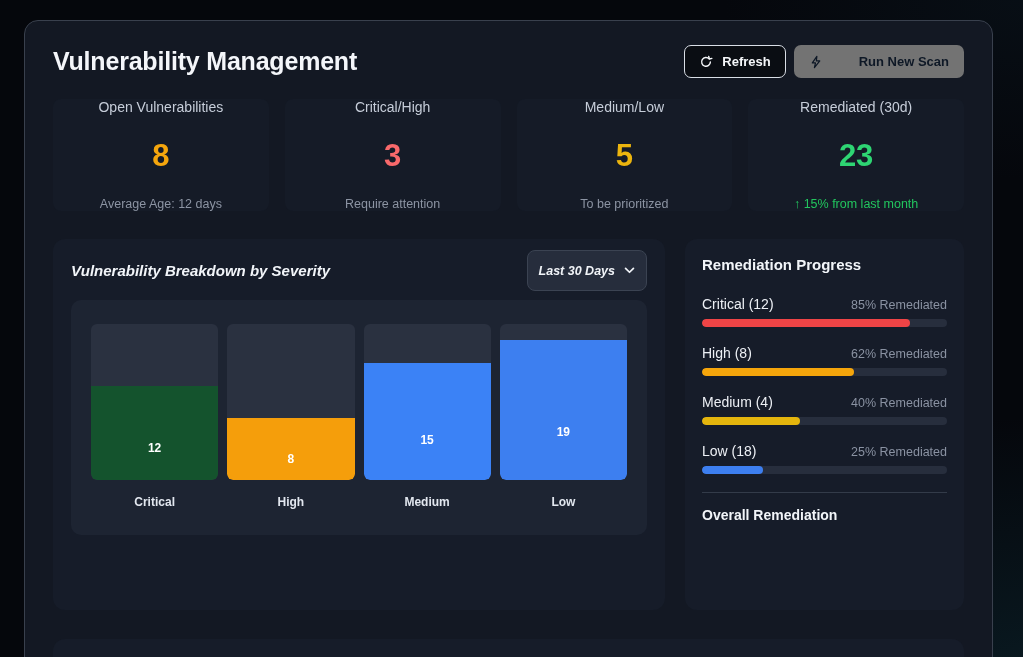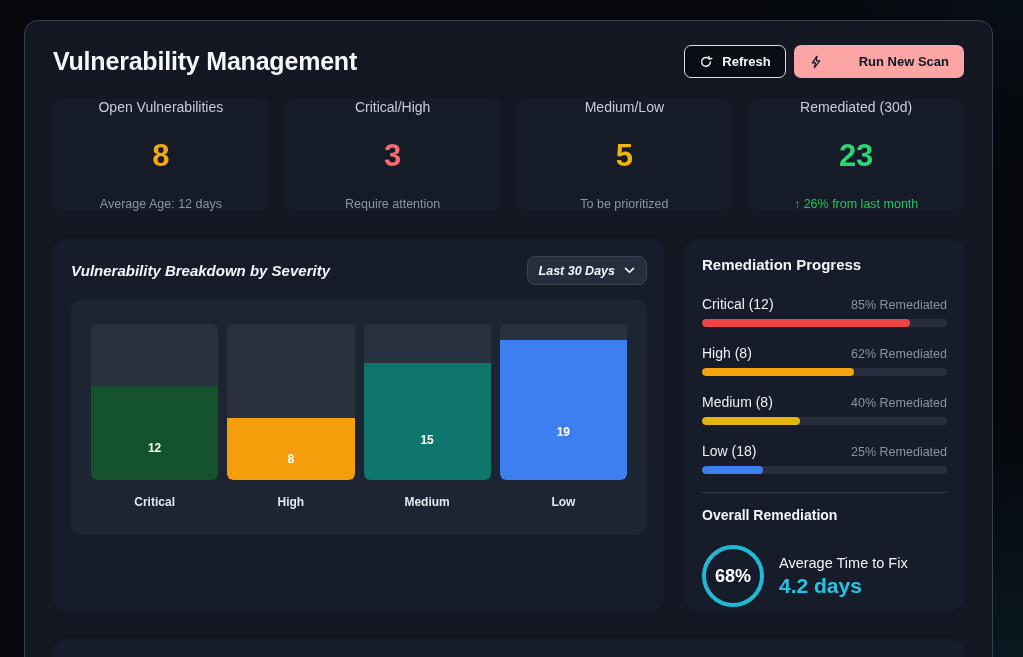--- a/index.html
+++ b/index.html
@@ -23,39 +23,39 @@
     border-radius: 14px;
     padding: 24px 28px;
     overflow: hidden;
   }
   
   .header { display: flex; align-items: center; justify-content: space-between; height: 33px; margin-bottom: 21px; }
   .title { color: #f4f6fa; font-size: 25px; font-weight: 800; letter-spacing: -0.2px; }
   .header-actions { display: flex; gap: 8px; }
   .btn { display: flex; align-items: center; gap: 9px; height: 33px; border-radius: 7px; font-size: 13px; font-weight: 700; cursor: pointer; font-family: inherit; }
   .btn-refresh { background: #0a0d13; border: 1.5px solid #d9dee6; color: #f5f7fa; padding: 0 14px; }
-  .btn-scan { background: #fca5a5; border: none; color: #0e1826; padding: 0 15px; gap: 36px; }
+  .btn-scan { background: #737373; border: none; color: #0e1826; padding: 0 15px; gap: 36px; }
   .btn .icon { display: flex; align-items: center; }
   
   .stats-row { display: flex; gap: 16px; margin-bottom: 28px; }
   .stat-card {
     flex: 1; height: 112px; background: #151b27; border-radius: 8px;
     display: flex; flex-direction: column; align-items: center; justify-content: space-between; text-align: center;
   }
   .stat-label { color: #c6cdd9; font-size: 14px; margin-bottom: 7px; }
   .stat-value { font-size: 31px; font-weight: 800; line-height: 1.1; }
   .stat-sub { color: #8c94a3; font-size: 12.5px; margin-top: 6px; }
   
   .content-row { display: flex; gap: 20px; margin-bottom: 29px; }
   .panel { background: #161c29; border-radius: 12px; }
   .breakdown-panel { width: 612px; height: 371px; padding: 17px 18px; }
   .panel-header { display: flex; align-items: center; justify-content: space-between; height: 29px; margin-bottom: 15px; font-style: italic; }
   .panel-title { color: #f2f5f9; font-size: 15px; font-weight: 700; }
   .dropdown {
-    display: flex; align-items: center; gap: 9px; height: 29px; padding: 0 11px;
+    display: flex; align-items: center; gap: 9px; height: 41px; padding: 0 11px;
     background: #262d3c; border: 1px solid #3b4352; border-radius: 8px;
     color: #f0f3f7; font-size: 12.5px; font-weight: 600; cursor: pointer;
   }
   .chart-container { width: 576px; height: 235px; background: #1d2432; border-radius: 10px; padding: 24px 20px 0 20px; }
   .bars-row { display: flex; gap: 9px; }
   .bar-col { flex: 1; display: flex; flex-direction: column; }
   .bar-track {
     height: 156px; background: #2a3140; border-radius: 6px; overflow: hidden;
     display: flex; flex-direction: column; justify-content: flex-end;
   }
@@ -128,21 +128,21 @@
         <div class="stat-sub" style="color: rgb(140, 148, 163);">Require attention</div>
       </div>
       <div class="stat-card">
         <div class="stat-label">Medium/Low</div>
         <div class="stat-value" style="color: rgb(236, 181, 14);">5</div>
         <div class="stat-sub" style="color: rgb(140, 148, 163);">To be prioritized</div>
       </div>
       <div class="stat-card">
         <div class="stat-label">Remediated (30d)</div>
         <div class="stat-value" style="color: rgb(46, 213, 115);">23</div>
-        <div class="stat-sub" style="color: rgb(34, 197, 94);">↑ 26% from last month</div>
+        <div class="stat-sub" style="color: rgb(34, 197, 94);">↑ 15% from last month</div>
       </div>
     </div>
 
     <div class="content-row">
 
       <div class="panel breakdown-panel">
         <div class="panel-header">
           <div class="panel-title">Vulnerability Breakdown by Severity</div>
           <div class="dropdown">
             <span>Last 30 Days</span>
@@ -166,21 +166,21 @@
             <div class="bar-col">
               <div class="bar-track">
                 <div class="bar-fill" style="height: 40%; background: rgb(245, 158, 11);">
                   <span class="bar-value">8</span>
                 </div>
               </div>
               <div class="bar-label">High</div>
             </div>
             <div class="bar-col">
               <div class="bar-track">
-                <div class="bar-fill" style="height: 75%; background: #0f766e;">
+                <div class="bar-fill" style="height: 75%; background: #3b82f6;">
                   <span class="bar-value">15</span>
                 </div>
               </div>
               <div class="bar-label">Medium</div>
             </div>
             <div class="bar-col">
               <div class="bar-track">
                 <div class="bar-fill" style="height: 90%; background: rgb(61, 127, 240);">
                   <span class="bar-value">19</span>
                 </div>
@@ -209,49 +209,40 @@
             <span class="rem-label">High (8)</span>
             <span class="rem-pct">62% Remediated</span>
           </div>
           <div class="progress-track">
               <div class="progress-fill" style="width: 62%; background: rgb(245, 165, 11);"></div>
             </div>
         </div>
 
         <div class="rem-row">
           <div class="rem-row-head">
-            <span class="rem-label">Medium (8)</span>
+            <span class="rem-label">Medium (4)</span>
             <span class="rem-pct">40% Remediated</span>
           </div>
           <div class="progress-track">
               <div class="progress-fill" style="width: 40%; background: rgb(228, 181, 13);"></div>
             </div>
         </div>
 
         <div class="rem-row">
           <div class="rem-row-head">
             <span class="rem-label">Low (18)</span>
             <span class="rem-pct">25% Remediated</span>
           </div>
           <div class="progress-track">
               <div class="progress-fill" style="width: 25%; background: rgb(61, 127, 240);"></div>
             </div>
         </div>
 
         <hr class="divider">
 
         <div class="overall-title">Overall Remediation</div>
-        <div class="overall-row">
-          <div class="ring" style="border-color: rgb(31, 185, 214);">
-            <span class="ring-value">68%</span>
-          </div>
-          <div>
-            <div class="avg-label">Average Time to Fix</div>
-            <div class="avg-value">4.2 days</div>
-          </div>
-        </div>
       </div>
     </div>
 
     <div class="bottom-panel"></div>
 
   </div>
 </div>
 
 </body></html>

